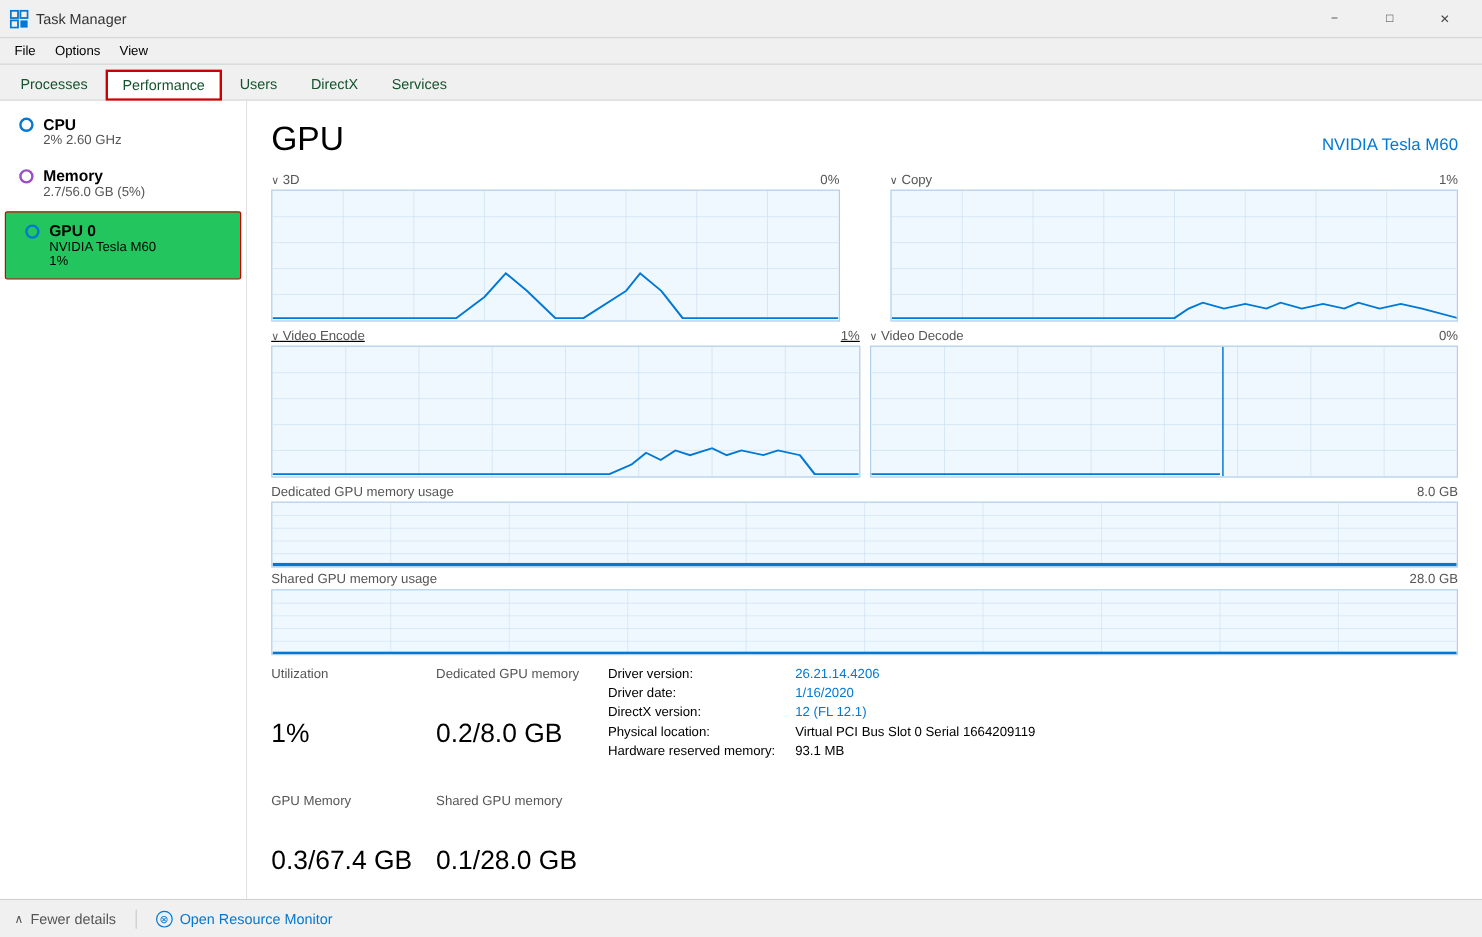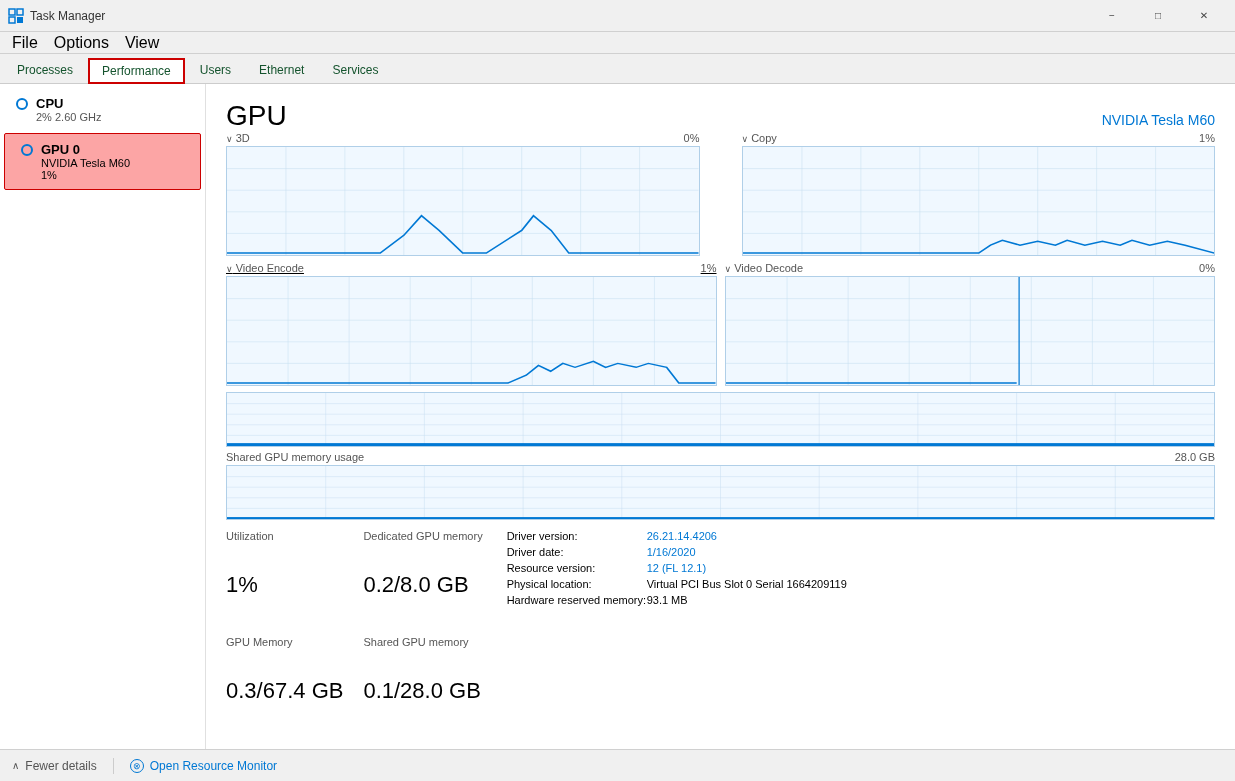--- a/index.html
+++ b/index.html
@@ -6,21 +6,21 @@
     body { font-family: 'Segoe UI', sans-serif; font-size: 12px; background: #f0f0f0; width: 1235px; height: 781px; overflow: hidden; color: #000; }
 
     
     .titlebar { background: #f0f0f0; height: 32px; display: flex; align-items: center; padding: 0 8px; border-bottom: 1px solid #d0d0d0; }
     .titlebar-title { font-size: 12px; color: #333; flex: 1; }
     .titlebar-controls { display: flex; gap: 0; }
     .titlebar-btn { width: 46px; height: 32px; display: flex; align-items: center; justify-content: center; cursor: pointer; font-size: 10px; color: #444; background: transparent; border: none; }
 
     
     .menubar { background: #f0f0f0; height: 22px; display: flex; align-items: center; padding: 0 4px; border-bottom: 1px solid #d0d0d0; }
-    .menubar-item { padding: 2px 8px; font-size: 16px; cursor: pointer; color: #000; }
+    .menubar-item { padding: 2px 8px; font-size: 11px; cursor: pointer; color: #000; }
 
     
     .tabbar { background: #f0f0f0; height: 30px; display: flex; align-items: flex-end; padding: 0 4px; border-bottom: 1px solid #ccc; }
     .tab { padding: 4px 12px; font-size: 12px; cursor: pointer; color: #14532d; border: 1px solid transparent; margin-right: 2px; height: 26px; display: flex; align-items: center; }
     .tab.active { background: #fff; border: 2px solid #cc0000; border-bottom: 1px solid #fff; font-weight: 500; margin-bottom: -1px; }
 
     
     .main { display: flex; height: calc(781px - 32px - 22px - 30px - 32px); background: #fff; }
 
     
@@ -37,21 +37,21 @@
     .sidebar-item-sub { font-size: 11px; color: #555; margin-left: 20px; }
     .sidebar-item.selected .sidebar-item-name,
     .sidebar-item.selected .sidebar-item-sub { color: #000; }
 
     
     .sidebar-item.selected { border: 1px solid #cc0000; }
 
     
     .content { flex: 1; padding: 16px 20px; overflow-y: auto; background: #fff; }
 
-    .gpu-header { display: flex; justify-content: space-between; align-items: baseline; }
+    .gpu-header { display: flex; justify-content: space-between; align-items: baseline; margin-bottom: 12px; }
     .gpu-title { font-size: 28px; font-weight: 300; color: #000; }
     .gpu-model { font-size: 14px; color: #0078d4; font-weight: 400; }
     .chart-label-row { display: flex; justify-content: space-between; font-size: 11px; color: #555; margin-bottom: 2px; }
     .chevron { font-size: 9px; }
     .chart-box { border: 1px solid #b0cfe8; background: #f0f8ff; position: relative; overflow: hidden; }
     .chart-box.tall { height: 110px; }
 
     
     .memory-chart { margin-bottom: 4px; }
     .memory-bar { height: 55px; border: 1px solid #b0cfe8; background: #f0f8ff; position: relative; overflow: hidden; }
@@ -92,39 +92,46 @@
 <div class="menubar">
   <span class="menubar-item">File</span>
   <span class="menubar-item">Options</span>
   <span class="menubar-item">View</span>
 </div>
 
 <div class="tabbar">
   <div class="tab">Processes</div>
   <div class="tab active" style="border:2px solid #cc0000; background:#fff;">Performance</div>
   <div class="tab">Users</div>
-  <div class="tab">Ethernet</div>
+  <div class="tab">DirectX</div>
   <div class="tab">Services</div>
 </div>
 
 <div class="main">
 
   <div class="sidebar">
 
     <div class="sidebar-item">
       <div class="sidebar-item-header">
         <div class="sidebar-dot blue"></div>
         <span class="sidebar-item-name">CPU</span>
       </div>
       <div class="sidebar-item-sub">2%  2.60 GHz</div>
     </div>
 
-
-
-    <div class="sidebar-item selected" style="border:1px solid #cc0000; background:#fca5a5; margin: 2px 4px; border-radius:2px;">
+    <div class="sidebar-item">
+      <div class="sidebar-item-header">
+        <div class="sidebar-dot purple"></div>
+        <span class="sidebar-item-name">Memory</span>
+      </div>
+      <div class="sidebar-item-sub">2.7/56.0 GB (5%)</div>
+    </div>
+
+
+    <div class="sidebar-item selected" style="border:1px solid #cc0000; background:#22c55e; margin: 2px 4px; border-radius:2px;">
       <div class="sidebar-item-header">
         <div class="sidebar-dot blue"></div>
         <span class="sidebar-item-name">GPU 0</span>
       </div>
       <div class="sidebar-item-sub">NVIDIA Tesla M60</div>
       <div class="sidebar-item-sub">1%</div>
     </div>
   </div>
 
   <div class="content">
@@ -231,20 +238,24 @@
             <line x1="350" y1="0" x2="350" y2="110" stroke="#c8dff0" stroke-width="0.5"></line>
 
             <line x1="240" y1="0" x2="240" y2="110" stroke="#0078d4" stroke-width="1"></line>
             <polyline points="0,108 238,108" fill="none" stroke="#0078d4" stroke-width="1.5"></polyline>
           </svg>
         </div>
       </div>
     </div>
 
     <div class="memory-chart">
+      <div class="chart-label-row">
+        <span>Dedicated GPU memory usage</span>
+        <span>8.0 GB</span>
+      </div>
       <div class="memory-bar">
         <svg width="100%" height="100%" viewBox="0 0 990 55" preserveAspectRatio="none">
           <line x1="0" y1="11" x2="990" y2="11" stroke="#c8dff0" stroke-width="0.5"></line>
           <line x1="0" y1="22" x2="990" y2="22" stroke="#c8dff0" stroke-width="0.5"></line>
           <line x1="0" y1="33" x2="990" y2="33" stroke="#c8dff0" stroke-width="0.5"></line>
           <line x1="0" y1="44" x2="990" y2="44" stroke="#c8dff0" stroke-width="0.5"></line>
           <line x1="99" y1="0" x2="99" y2="55" stroke="#c8dff0" stroke-width="0.5"></line>
           <line x1="198" y1="0" x2="198" y2="55" stroke="#c8dff0" stroke-width="0.5"></line>
           <line x1="297" y1="0" x2="297" y2="55" stroke="#c8dff0" stroke-width="0.5"></line>
           <line x1="396" y1="0" x2="396" y2="55" stroke="#c8dff0" stroke-width="0.5"></line>
@@ -294,25 +305,25 @@
         </div>
         <div class="stat-group">
           <span class="stat-label">Dedicated GPU memory</span>
           <span class="stat-value">0.2/8.0 GB</span>
           <span class="stat-label" style="margin-top:8px;">Shared GPU memory</span>
           <span class="stat-value">0.1/28.0 GB</span>
         </div>
       </div>
 
       <div style="display:flex; flex-direction:column; gap:4px; min-width:350px; font-size:11px;">
-        <div style="display:flex; ">
+        <div style="display:flex; gap:16px;">
           <div style="display:flex; flex-direction:column; gap:4px; min-width:140px;">
             <span>Driver version:</span>
             <span>Driver date:</span>
-            <span>Resource version:</span>
+            <span>DirectX version:</span>
             <span>Physical location:</span>
             <span>Hardware reserved memory:</span>
           </div>
           <div style="display:flex; flex-direction:column; gap:4px;">
             <span style="color:#0078d4;">26.21.14.4206</span>
             <span style="color:#0078d4;">1/16/2020</span>
             <span style="color:#0078d4;">12 (FL 12.1)</span>
             <span>Virtual PCI Bus Slot 0 Serial 1664209119</span>
             <span>93.1 MB</span>
           </div>

